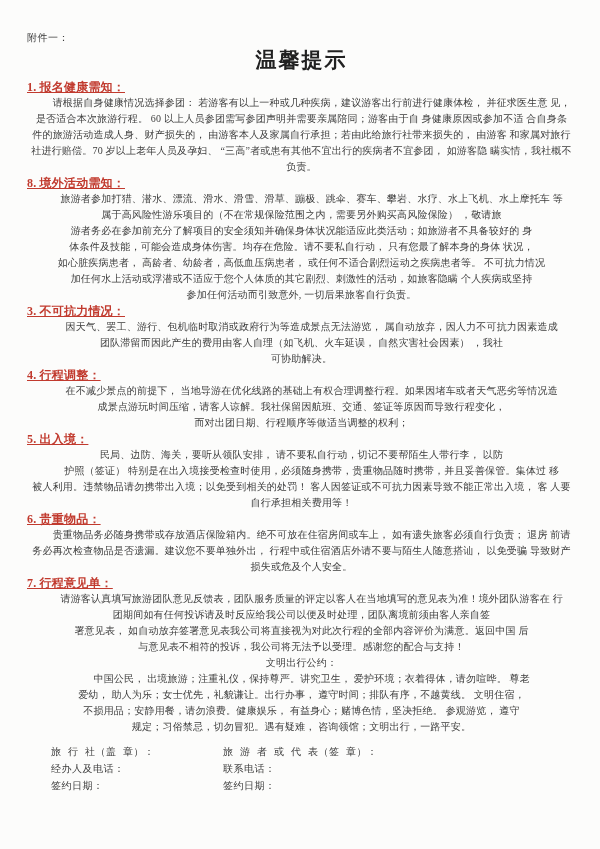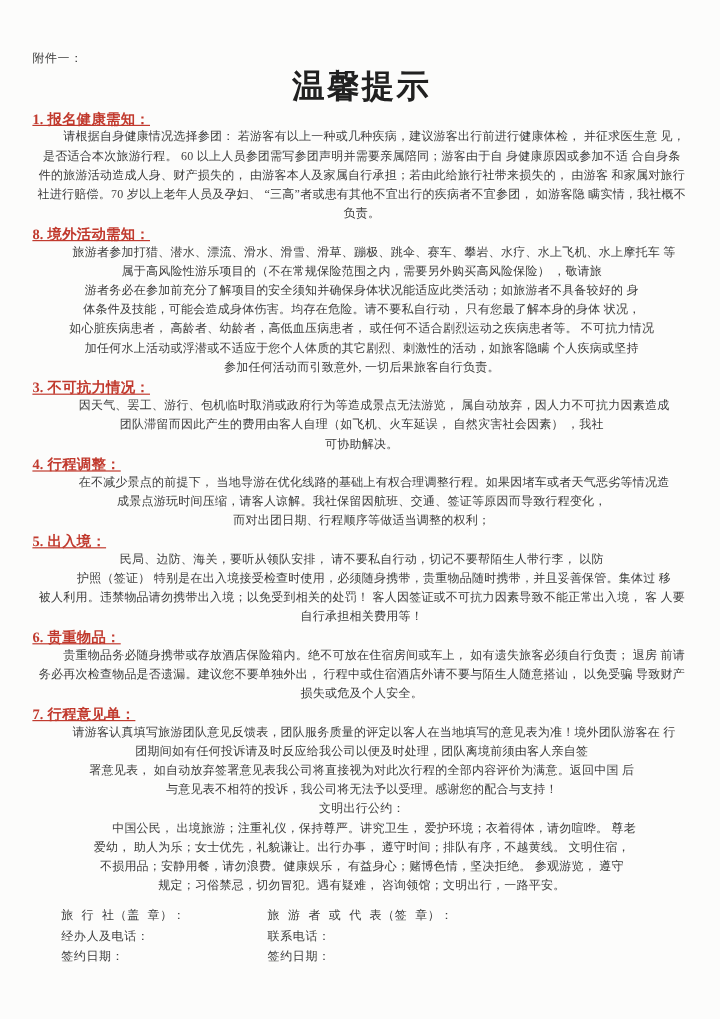--- a/index.html
+++ b/index.html
@@ -11,30 +11,30 @@
   * { margin: 0; padding: 0; box-sizing: border-box; }
   html, body { background: #ffffff; }
   .page {
     position: relative;
     width: 600px;
     height: 849px;
     background: var(--page-bg);
     overflow: hidden;
     font-family: "Liberation Serif", "DejaVu Serif", serif;
     color: var(--body-text);
-    padding: 44px 24px 0 27px;
+    padding: 32px 24px 0 27px;
   }
   .attachment {
     font-size: 10px;
     line-height: 12px;
     letter-spacing: 0.5px;
   }
   .doc-title {
     text-align: center;
-    font-size: 27px;
+    font-size: 21px;
     line-height: 26px;
     font-weight: 600;
     letter-spacing: 2px;
     color: var(--title-text);
     margin: 3px 0 6px 0;
   }
   .section { }
   .sec-heading {
     color: var(--red);
     font-size: 12px;

